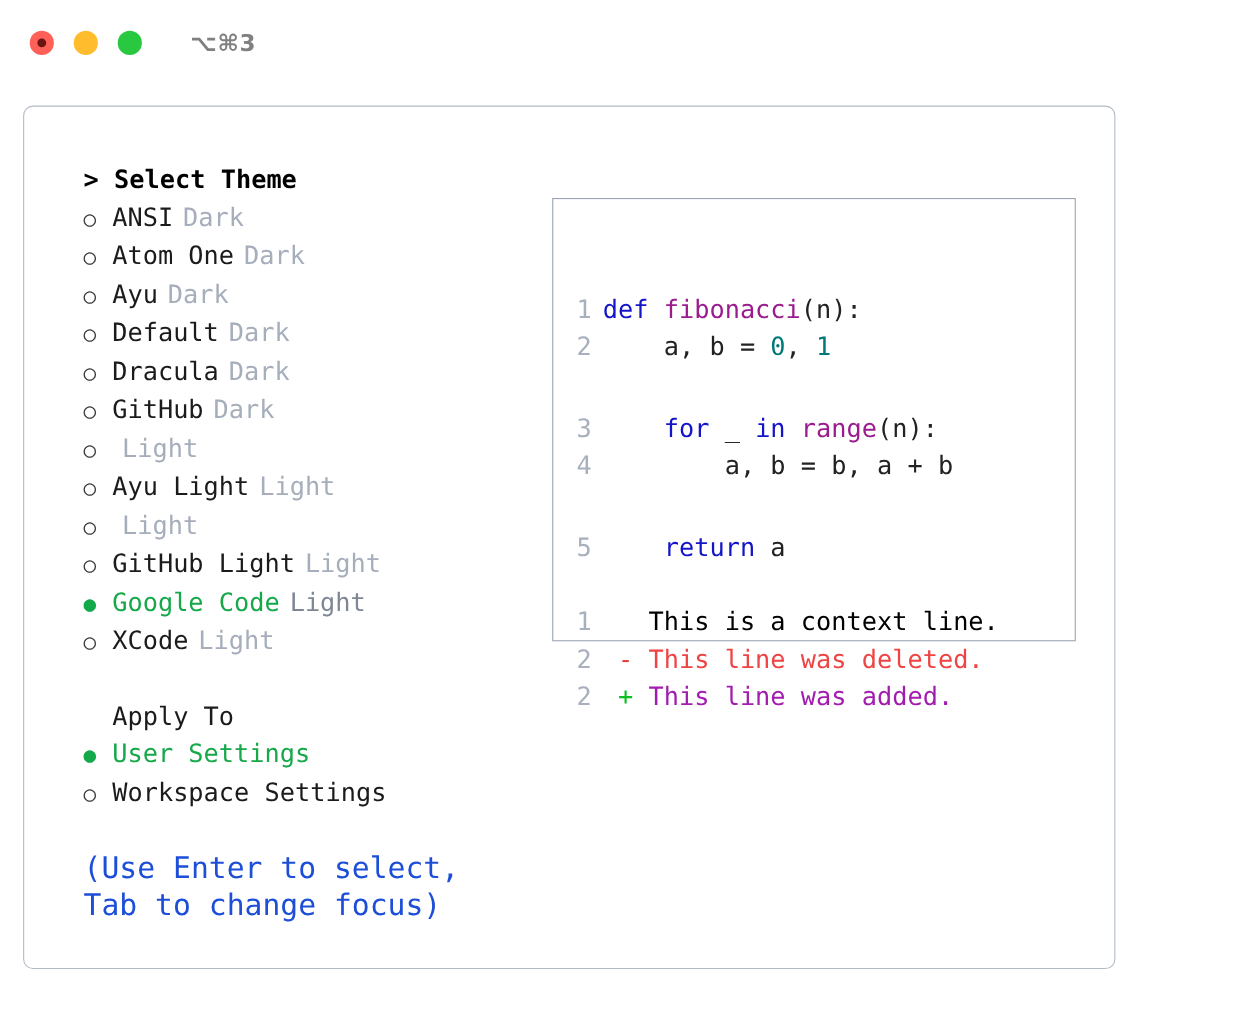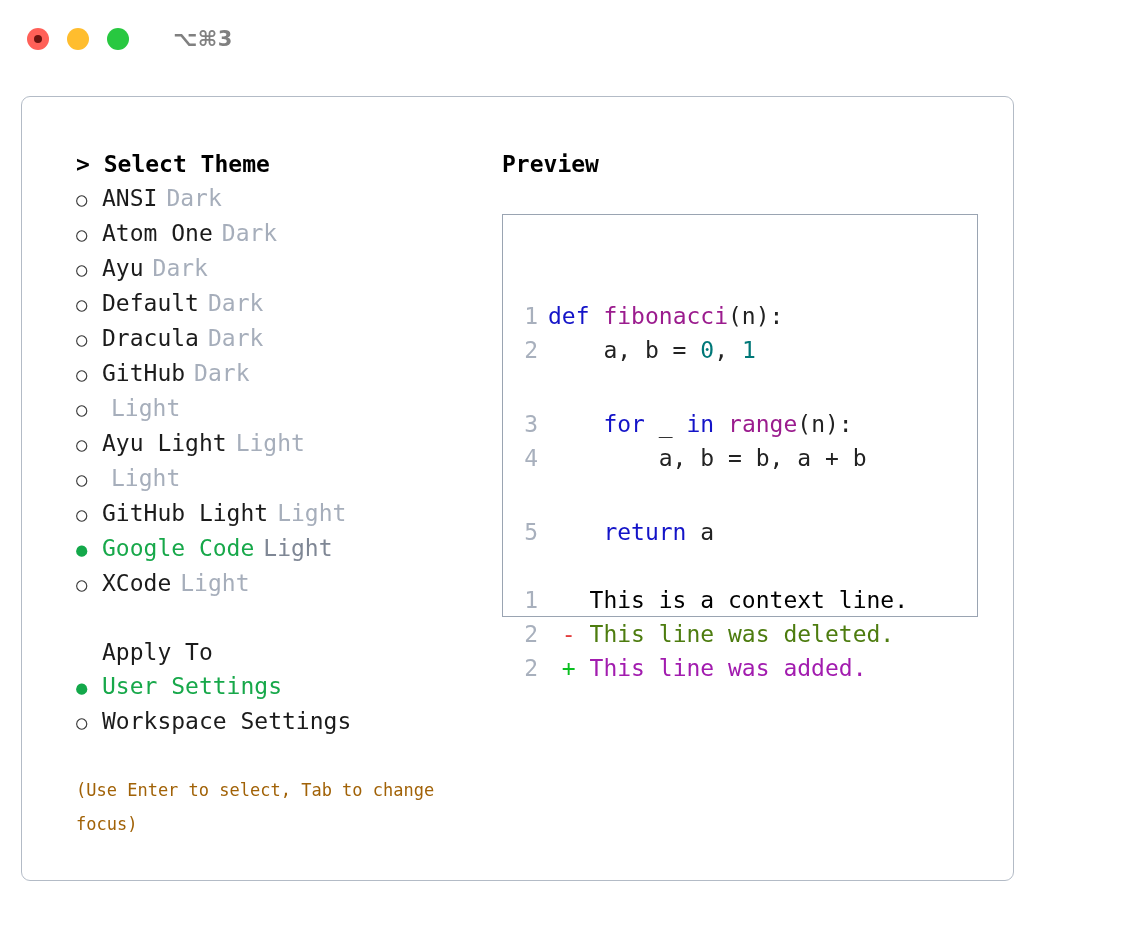--- a/index.html
+++ b/index.html
@@ -127,23 +127,23 @@
   .section-gap { height: 34px; }
   .section-title {
     font-size: 23px;
     color: #1b1b1b;
     line-height: 34px;
     padding-left: 26px;
     white-space: pre;
   }
   .hint {
     margin-top: 34px;
-    font-size: 17px;
-    line-height: 34px;
-    color: #a16207;
+    font-size: 27px;
+    line-height: 34px;
+    color: #1d4ed8;
     width: 400px;
     white-space: pre-wrap;
   }
 
   
   .right-col {
     position: absolute;
     left: 480px;
     top: 50px;
     width: 490px;
@@ -180,21 +180,21 @@
     padding-right: 10px;
     box-sizing: border-box;
   }
   .blank-line { height: 34px; }
 
   .tok-kw   { color: #1414c8; margin-top: 40px; }
   .tok-fn   { color: #9b1c8e; }
   .tok-num  { color: #007878; }
   .tok-txt  { color: #222222; }
   .tok-ctx  { color: #000000; }
-  .tok-del  { color: #4d7c0f; }
+  .tok-del  { color: #ef4444; }
   .tok-del-sign { color: #e23c3c; }
   .tok-add  { color: #a21caf; }
   .tok-add-sign { color: #0abf20; }
 </style>
 </head>
 <body>
 
 <div id="app">
 
   <div class="titlebar">
@@ -233,21 +233,20 @@
 
         <div id="apply-rows">
             <div class="opt-row selected"><span class="marker on">●</span><span class="opt-label">User Settings</span></div>
             <div class="opt-row"><span class="marker">○</span><span class="opt-label">Workspace Settings</span></div>
           </div>
 
         <div class="hint">(Use Enter to select, Tab to change focus)</div>
       </div>
 
       <div class="right-col">
-        <div class="preview-header">Preview</div>
 
         <div class="codebox">
           <div id="code-rows">
               <div class="code-line"><span class="ln">1</span><span class="tok-kw">def </span><span class="tok-fn">fibonacci</span><span class="tok-txt">(n):</span></div>
               <div class="code-line"><span class="ln">2</span><span class="tok-txt">    a, b = </span><span class="tok-num">0</span><span class="tok-txt">, </span><span class="tok-num">1</span></div>
               <div class="code-line"><span class="ln">3</span><span class="tok-kw">    for </span><span class="tok-txt">_ </span><span class="tok-kw">in </span><span class="tok-fn">range</span><span class="tok-txt">(n):</span></div>
               <div class="code-line"><span class="ln">4</span><span class="tok-txt">        a, b = b, a + b</span></div>
               <div class="code-line"><span class="ln">5</span><span class="tok-kw">    return </span><span class="tok-txt">a</span></div>
             </div>
           <div class="blank-line"></div>

